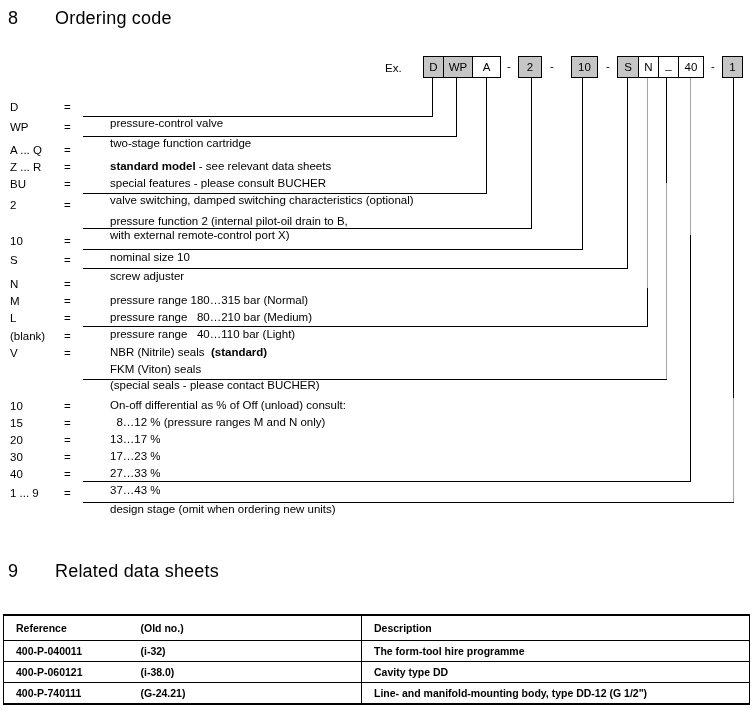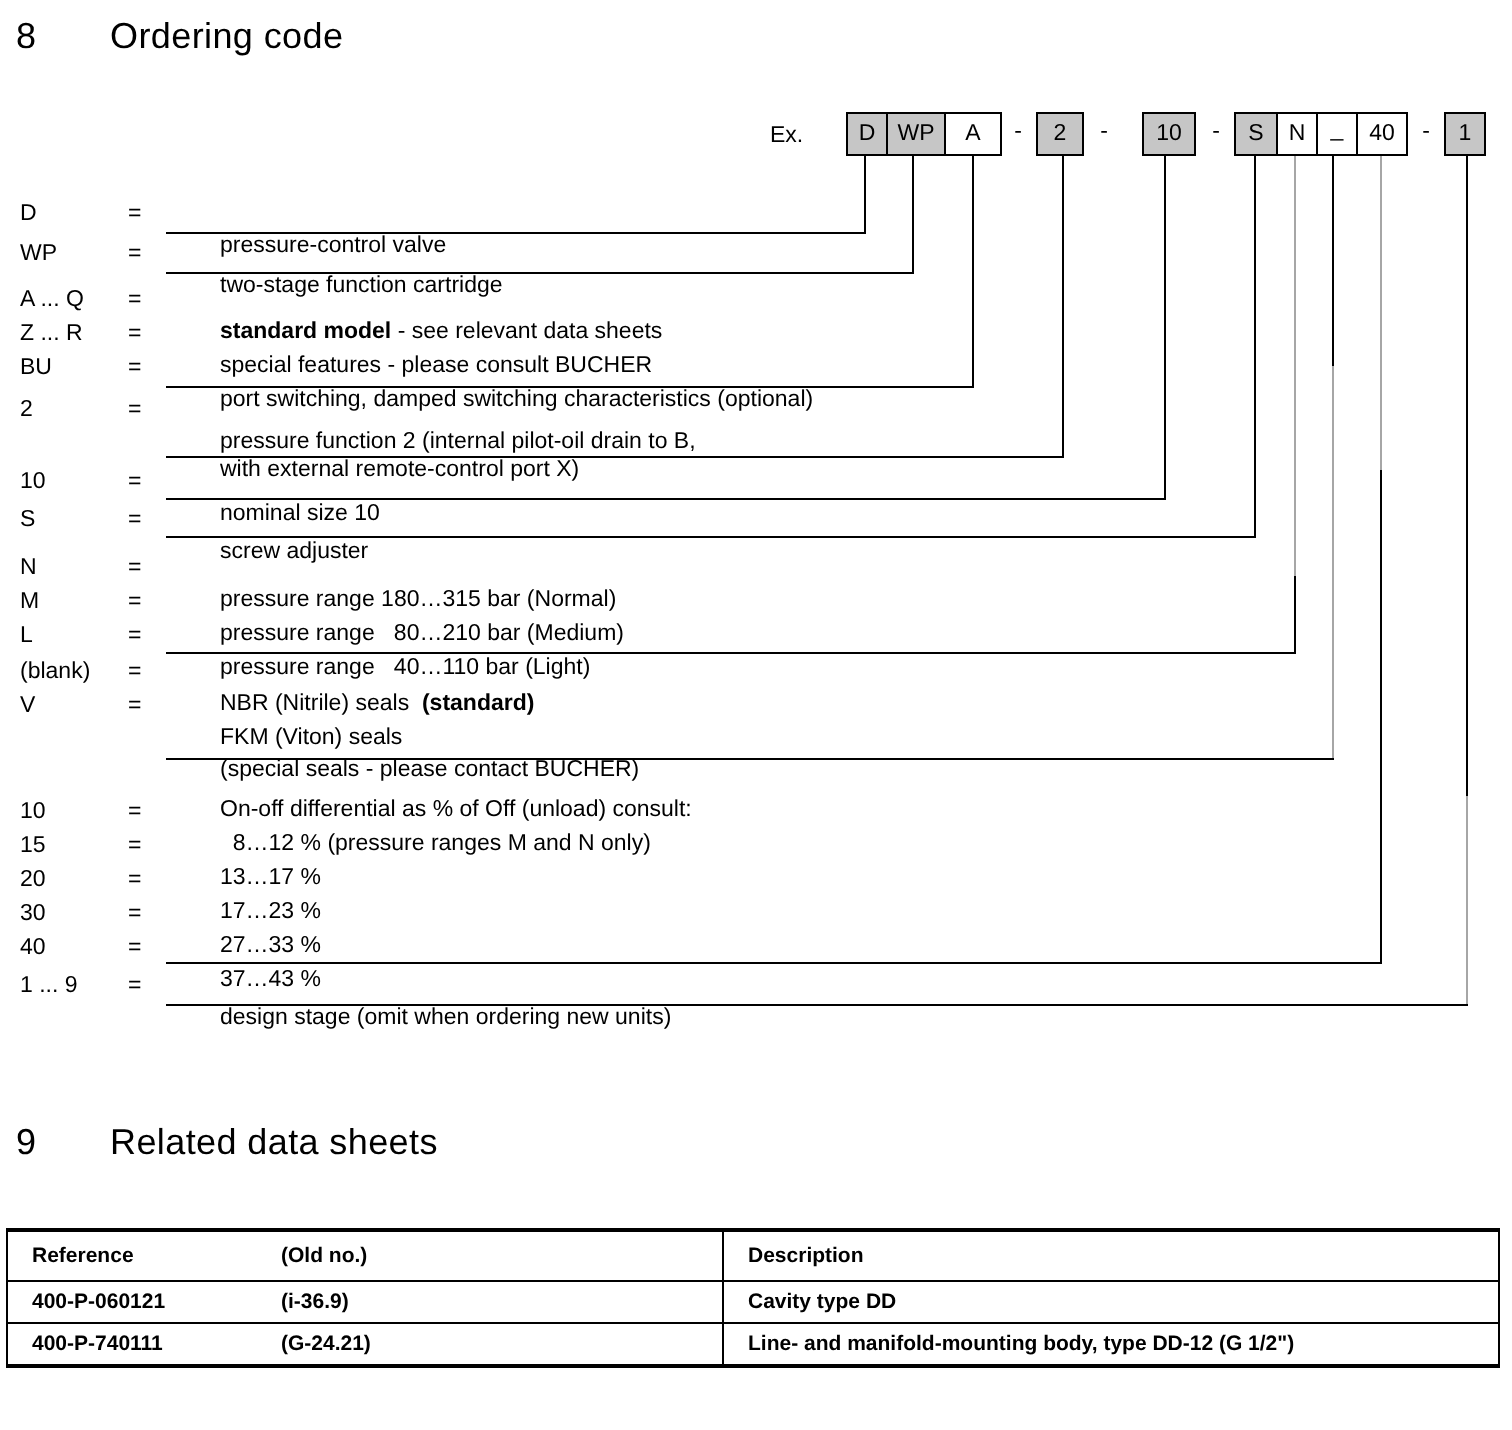--- a/index.html
+++ b/index.html
@@ -103,21 +103,21 @@
     <span class="desc"><span class="b">standard model</span><span> - see relevant data sheets</span></span>
   </div>
   <div class="lrow" style="top:161px">
     <span class="code">Z ... R</span>
     <span class="eq">=</span>
     <span class="desc">special features - please consult BUCHER</span>
   </div>
   <div class="lrow" style="top:178px">
     <span class="code">BU</span>
     <span class="eq">=</span>
-    <span class="desc">port switching, damped switching characteristics (optional)</span>
+    <span class="desc">valve switching, damped switching characteristics (optional)</span>
   </div>
   <div class="lrow" style="top:199px">
     <span class="code">2</span>
     <span class="eq">=</span>
     <span class="desc">pressure function 2 (internal pilot-oil drain to B,</span>
   </div>
   <div class="lrow" style="top:213px">
     <span class="desc">with external remote-control port X)</span>
   </div>
   <div class="lrow" style="top:235px">
@@ -205,22 +205,27 @@
       </colgroup>
     <thead>
       <tr>
         <th>Reference</th>
         <th>(Old no.)</th>
         <th class="desc-col">Description</th>
       </tr>
     </thead>
     <tbody>
       <tr>
+        <td>400-P-040011</td>
+        <td>(i-32)</td>
+        <td class="desc-col">The form-tool hire programme</td>
+      </tr>
+      <tr>
         <td>400-P-060121</td>
-        <td>(i-36.9)</td>
+        <td>(i-38.0)</td>
         <td class="desc-col">Cavity type DD</td>
       </tr>
       <tr>
         <td>400-P-740111</td>
         <td>(G-24.21)</td>
         <td class="desc-col">Line- and manifold-mounting body, type DD-12 (G 1/2")</td>
       </tr>
     </tbody>
   </table>
 

